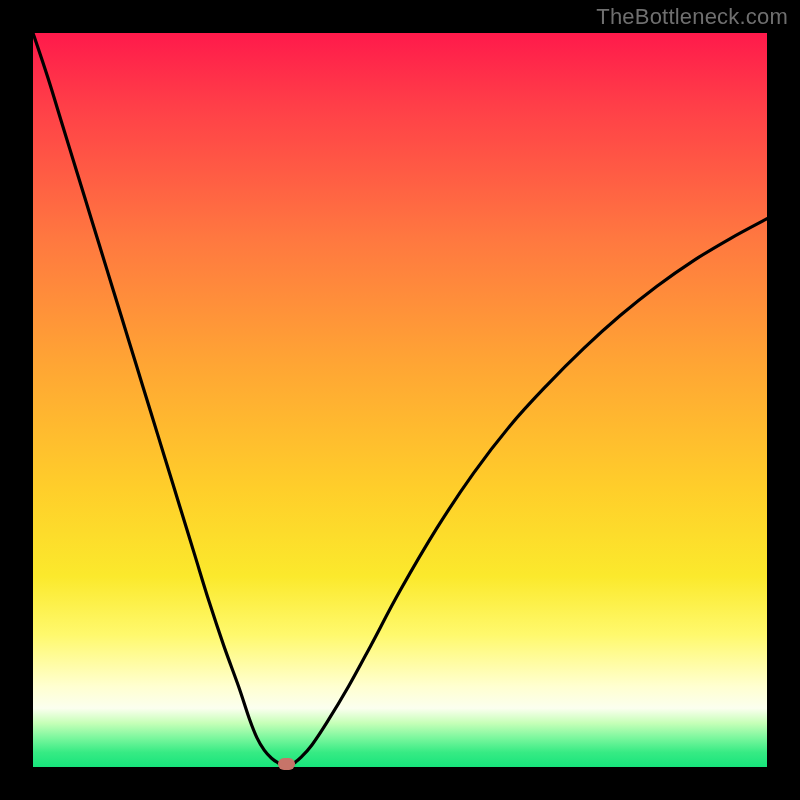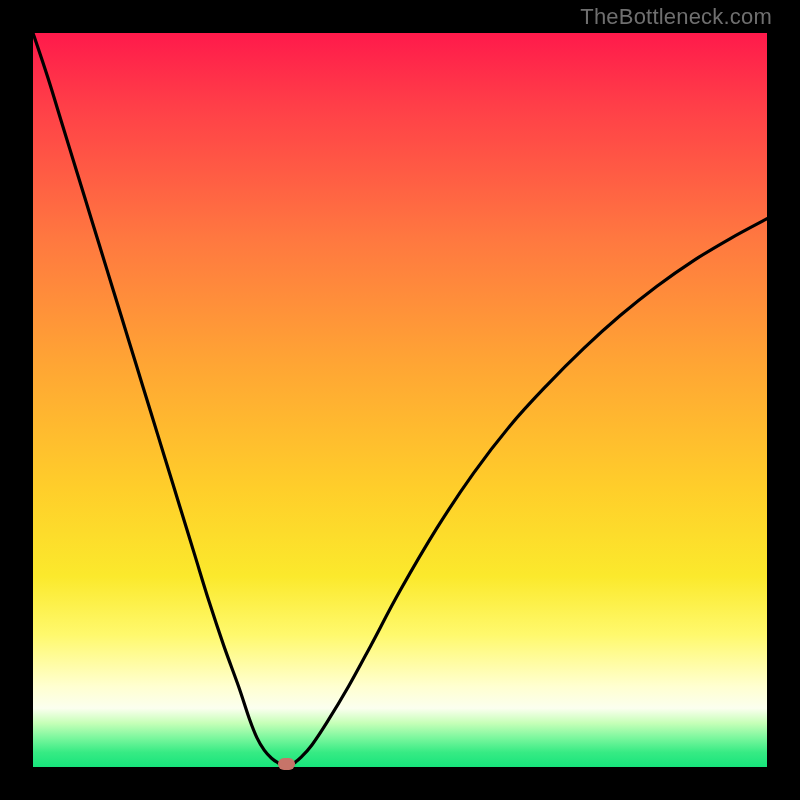--- a/index.html
+++ b/index.html
@@ -39,21 +39,21 @@
       #fbffef 92%,
       #c7ffb8 94%,
       #7cf79e 96%,
       #37eb84 98%,
       #17e47b 100%
     );
   }
   .attribution {
     position: absolute;
     top: 4px;
-    right: 28px;
+    right: 12px;
     color: #6f6f6f;
     font-size: 22px;
     font-weight: 500;
     letter-spacing: 0.2px;
   }
   svg.curve {
     position: absolute;
     left: 0;
     top: 0;
     width: 734px;

